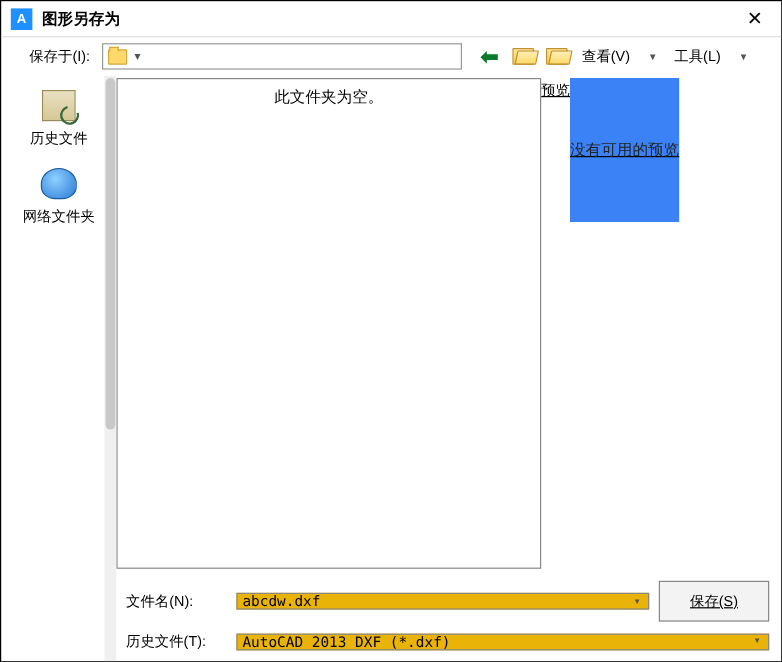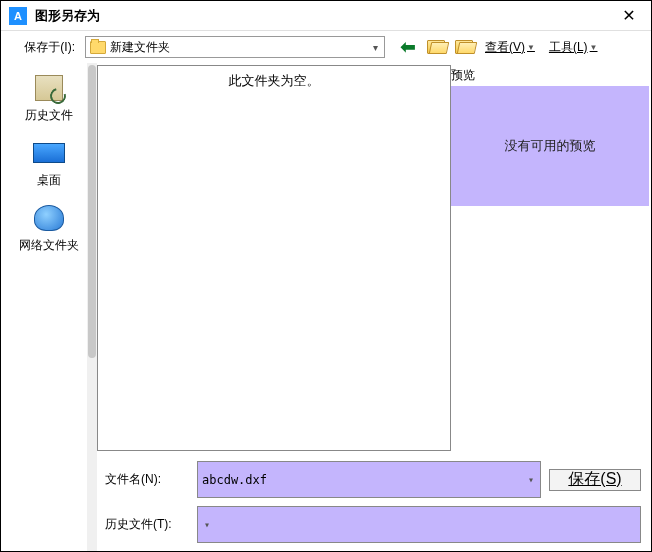--- a/index.html
+++ b/index.html
@@ -100,21 +100,21 @@
     width: 16px; height: 10px;
     background: linear-gradient(#ffefb5, #ffd96b);
     border: 1px solid #c0902a;
     transform: skewX(-12deg);
     border-radius: 1px;
   }
   .menu-label {
     font-size: 12px;
     padding: 0 4px;
     cursor: pointer;
-    display: flex; align-items: center; gap: 2px; text-decoration: underline;
+    display: flex; align-items: center; gap: 15px;
   }
   .menu-chevron { font-size: 8px; color: #555; }
   .body-area {
     flex: 1;
     display: flex;
     overflow: hidden;
   }
   .sidebar {
     width: 96px;
     display: flex;
@@ -230,60 +230,61 @@
     margin: 2px 0 4px 0;
     display: flex;
     justify-content: center;
     padding-top: 6px;
     font-family: Liberation Serif, serif;
     font-size: 13px;
   }
   .right-col {
     width: 198px;
     display: flex;
-    flex-direction: column;
+    flex-direction: row;
     padding-top: 2px;
+    text-decoration: underline;
   }
   .preview-label { font-size: 12px; padding: 2px 0; }
   .preview-box {
     height: 120px;
-    background: #c4b5fd;
+    background: #3b82f6;
     display: flex;
     align-items: center;
     justify-content: center;
     font-size: 13px;
     color: #222;
     margin-bottom: 20px;
   }
   .bottom-rows {
     padding: 6px 8px 8px 8px;
     display: flex;
     flex-direction: column;
     gap: 8px;
   }
   .row { display: flex; align-items: center; gap: 8px; }
   .row-label { width: 84px; font-size: 12px; }
   .row-combo {
     flex: 1;
-    height: 37px;
+    height: 14px;
     border: 1px solid #888;
     display: flex;
     align-items: center;
     padding: 0 4px;
     font-family: Consolas, "SimSun", monospace;
     font-size: 12px;
-    background: #c4b5fd;
+    background: #eab308;
   }
   .row-combo span:first-child { flex: 1; }
   .action-btn {
     width: 92px;
-    height: 22px;
+    height: 34px;
     border: 1px solid #888;
     background: #f3f3f3;
-    font-size: 16px;
+    font-size: 12px;
     cursor: pointer;
     display: flex;
     align-items: center;
     justify-content: center;
     text-decoration: underline;
   }
 </style>
 </head>
 <body>
 
@@ -294,21 +295,20 @@
       <span>A</span>
     </div>
     <div class="titlebar-title">图形另存为</div>
     <div class="titlebar-close">✕</div>
   </div>
 
   <div class="toolbar">
     <div class="label-savein">保存于(I):</div>
     <div class="location-combo">
       <div class="folder-icon"></div>
-      <div class="location-text">新建文件夹</div>
       <div class="location-chevron">▾</div>
     </div>
     <div class="nav-icons">
       <div class="nav-btn">
           <span class="arrow-back">⬅</span>
         </div>
       <div class="nav-btn">
           <div class="folder-open-icon"></div>
         </div>
       <div class="nav-btn">
@@ -326,26 +326,20 @@
   </div>
 
   <div class="body-area">
 
     <div class="sidebar">
       <div class="place-item">
         <div class="place-icon">
             <div class="ico-history"></div>
           </div>
         <div class="place-label">历史文件</div>
-      </div>
-      <div class="place-item">
-        <div class="place-icon">
-            <div class="ico-desktop"></div>
-          </div>
-        <div class="place-label">桌面</div>
       </div>
       <div class="place-item">
         <div class="place-icon">
             <div class="ico-net"></div>
           </div>
         <div class="place-label">网络文件夹</div>
       </div>
       <div class="sidebar-scroll">
         <div class="sidebar-thumb"></div>
       </div>
@@ -371,20 +365,21 @@
               <span>abcdw.dxf</span>
               <span class="location-chevron">▾</span>
             </div>
             <div class="action-btn">
               <span>保存(S)</span>
             </div>
           </div>
           <div class="row">
             <div class="row-label">历史文件(T):</div>
             <div class="row-combo">
+              <span>AutoCAD 2013 DXF (*.dxf)</span>
               <span class="location-chevron">▾</span>
             </div>
           </div>
         </div>
       </div>
     </div>
 
   </div>
 </div>
 

